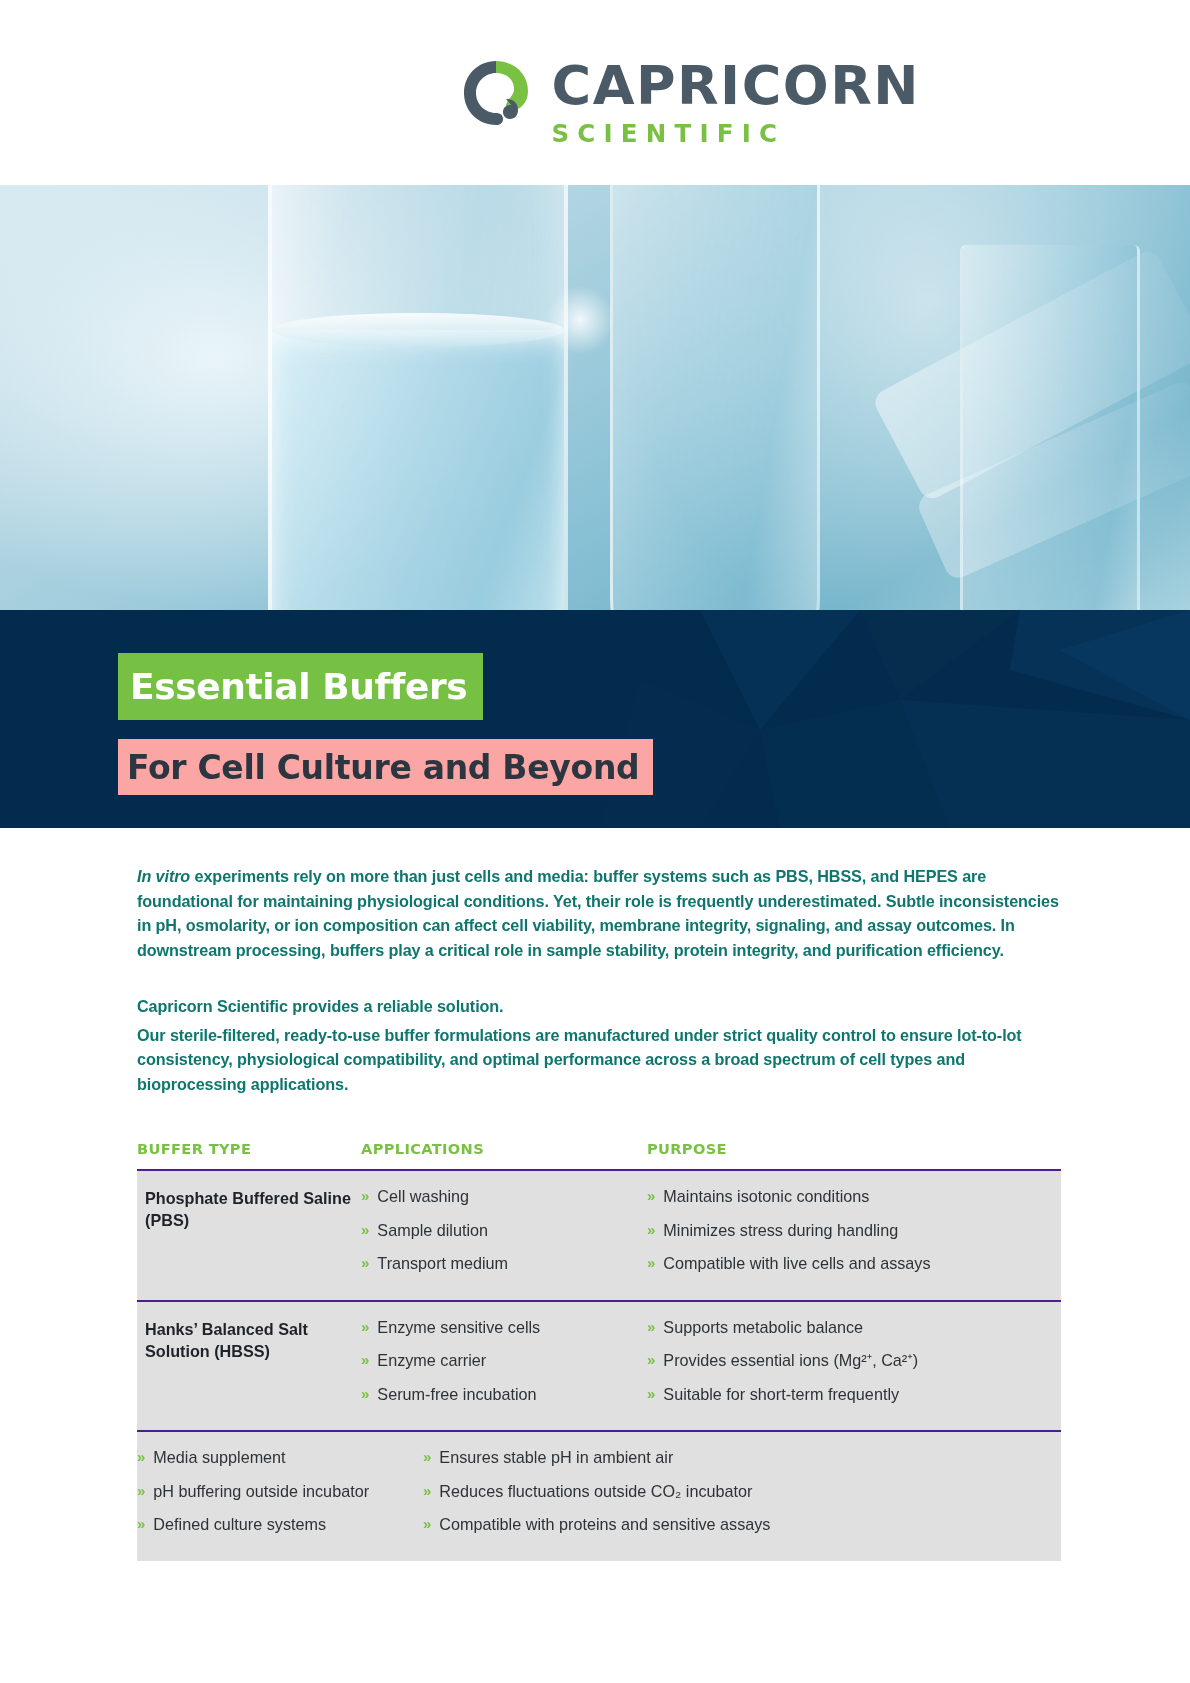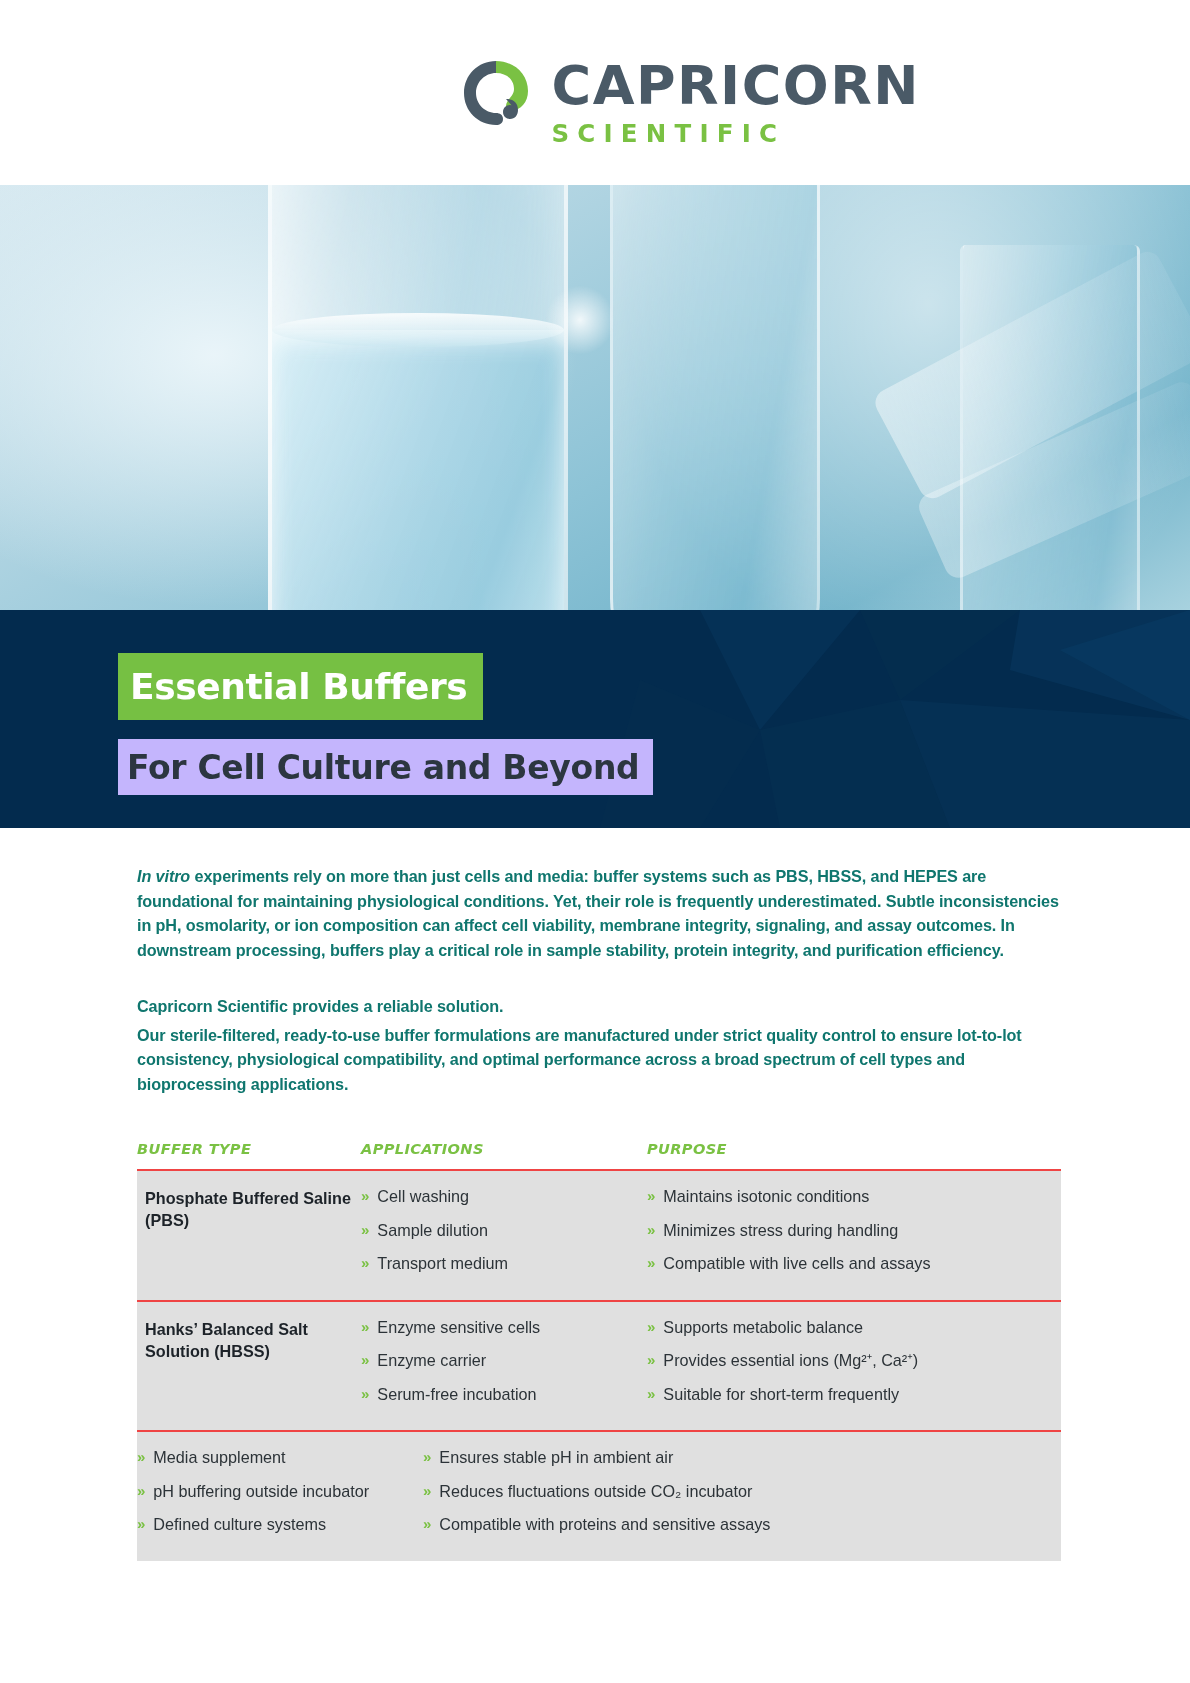--- a/index.html
+++ b/index.html
@@ -166,21 +166,21 @@
     color: #ffffff;
     font-size: 36px;
     font-weight: bold;
     line-height: 1;
     padding: 16px 16px 15px 12px;
     font-family: "DejaVu Sans", sans-serif;
     letter-spacing: -0.4px;
   }
   .title-sub {
     display: inline-block;
-    background: #c4b5fd;
+    background: #fca5a5;
     color: #2c3640;
     font-size: 33px;
     font-weight: bold;
     line-height: 1;
     padding: 12px 14px 11px 9px;
     margin-top: 19px;
     font-family: "DejaVu Sans", sans-serif;
     letter-spacing: -0.3px;
   }
 
@@ -217,30 +217,29 @@
   .t-head {
     display: flex;
     padding-bottom: 12px;
   }
   .t-head span {
     color: #7ac143;
     font-size: 14.6px;
     font-weight: bold;
     letter-spacing: 0.35px;
     font-family: "DejaVu Sans", sans-serif;
-    font-style: italic;
   }
   .c1 { width: 224px; flex: 0 0 224px; }
   .c2 { width: 286px; flex: 0 0 286px; }
   .c3 { flex: 1 1 auto; }
 
   .t-group {
     display: flex;
     background: #e0e0e0;
-    border-top: 2px solid #ef4444;
+    border-top: 2px solid #4c1d95;
     padding: 14px 0 14px 0;
   }
   .t-group:first-of-type { border-top: none; }
   .g-name {
     color: #1d2329;
     font-size: 16.2px;
     font-weight: bold;
     line-height: 22px;
     padding-left: 8px;
     padding-top: 2px;

